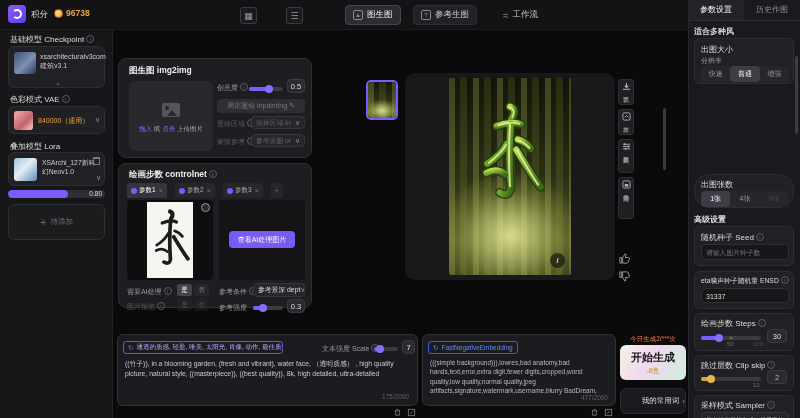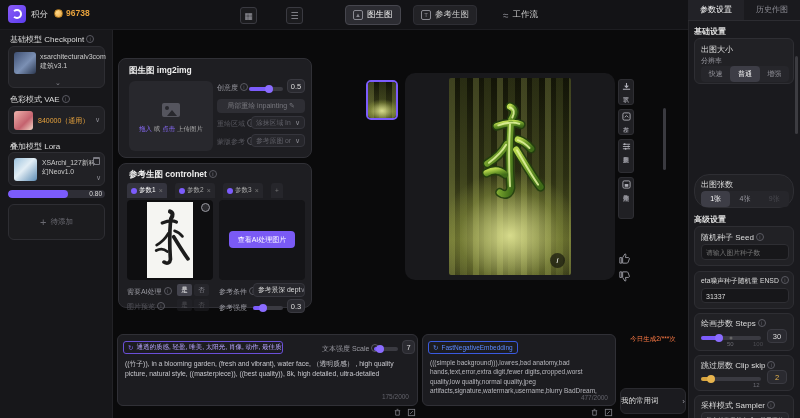--- a/index.html
+++ b/index.html
@@ -149,21 +149,21 @@
       <span>蒙版参考</span><span class="info">i</span>
     </div>
     <div class="drop" style="left:132px;top:75px;width:54px;height:13px;color:#62626a;">
       <span>参考原图 or</span>
         <span class="chev">∨</span>
     </div>
   </div>
 
   <div class="panel" style="left:118px;top:163px;width:194px;height:145px;">
     <div class="abs" style="left:10px;top:5px;font-size:8.5px;color:#eee;font-weight:bold;">
-      <span>参考生图 controlnet</span><span class="info">i</span>
+      <span>绘画步数 controlnet</span><span class="info">i</span>
     </div>
     <div class="ctab" style="left:8px;top:19px;background:#34343e;color:#fff;">
       <span class="dot"></span>
       <span>参数1</span>
         <span class="x">×</span>
     </div>
     <div class="ctab" style="left:56px;top:19px;">
       <span class="dot"></span>
       <span>参数2</span>
         <span class="x">×</span>
@@ -309,21 +309,21 @@
   </svg>
   <svg class="abs" style="left:618px;top:270px;" width="13" height="13" viewBox="0 0 14 14">
     <path d="M2 8h2V2H2zM5 2v6l2.5 4c.8 0 1.2-.7 1-1.5L8 8h3.2c.8 0 1.3-.8 1-1.5L10.9 2.9c-.2-.5-.7-.9-1.3-.9H5z" fill="none" stroke="#9a9aa2" stroke-width="1"></path>
   </svg>
 
   <div class="abs" style="left:688px;top:0;width:112px;height:418px;background:#1a1a1e;border-left:1px solid #26262a;"></div>
   <div class="abs" style="left:688px;top:0;width:56px;height:20px;font-size:8px;color:#fff;text-align:center;line-height:20px;background:#222227;">参数设置</div>
   <div class="abs" style="left:744px;top:0;width:56px;height:20px;font-size:8px;color:#8a8a92;text-align:center;line-height:20px;">历史作图</div>
   <div class="abs" style="left:688px;top:20px;width:112px;height:1px;background:#2c2c31;"></div>
 
-  <div class="abs" style="left:694px;top:26px;font-size:8px;color:#ddd;font-weight:bold;">基础设置</div>
+  <div class="abs" style="left:694px;top:26px;font-size:8px;color:#ddd;font-weight:bold;">适合多种风</div>
 
   <div class="card" style="left:694px;top:38px;width:100px;height:46px;">
     <div class="abs wlbl" style="left:6px;top:5px;">出图大小</div>
     <div class="abs lbl" style="left:6px;top:17px;">分辨率</div>
     <div class="seg" style="left:6px;top:27px;width:88px;">
       <div class="opt">快速</div>
       <div class="opt sel">普通</div>
       <div class="opt">增强</div>
     </div>
   </div>
@@ -425,18 +425,22 @@
   </div>
   <svg class="abs" style="left:590px;top:408px;" width="9" height="9" viewBox="0 0 10 10">
       <path d="M2 3h6M3 3v5h4V3M4 1.5h2" stroke="#77777e" fill="none"></path>
     </svg>
   <svg class="abs" style="left:604px;top:408px;" width="9" height="9" viewBox="0 0 10 10">
       <rect x="1.5" y="1.5" width="7" height="7" stroke="#77777e" fill="none"></rect>
       <path d="M3.5 6.5l3-3" stroke="#77777e"></path>
     </svg>
 
   <div class="abs" style="left:618px;top:335px;width:70px;text-align:center;font-size:6.5px;color:#ff7a45;">今日生成2/***次</div>
-  <div class="abs" style="left:620px;top:388px;width:66px;height:26px;background:#1b1b1f;border:1px solid #2a2a2f;border-radius:6px;display:flex;align-items:center;justify-content:space-between;gap:3px;">
+  <div class="abs" style="left:620px;top:345px;width:66px;height:35px;border-radius:6px;background:linear-gradient(120deg,#f6f2e4,#f0d9ee 45%,#cdeedd);text-align:center;">
+    <div style="color:#111;font-size:11px;font-weight:bold;margin-top:5px;">开始生成</div>
+    <div style="color:#c98f2e;font-size:7px;margin-top:1px;">-8鱼</div>
+  </div>
+  <div class="abs" style="left:620px;top:388px;width:66px;height:26px;background:#1b1b1f;border:1px solid #2a2a2f;border-radius:6px;display:flex;align-items:center;justify-content:flex-end;gap:3px;">
     <span style="font-size:7.5px;color:#ddd;">我的常用词</span>
     <span style="font-size:8px;color:#9a9aa2;">›</span>
   </div>
 
 </div>
 
 </body></html>

